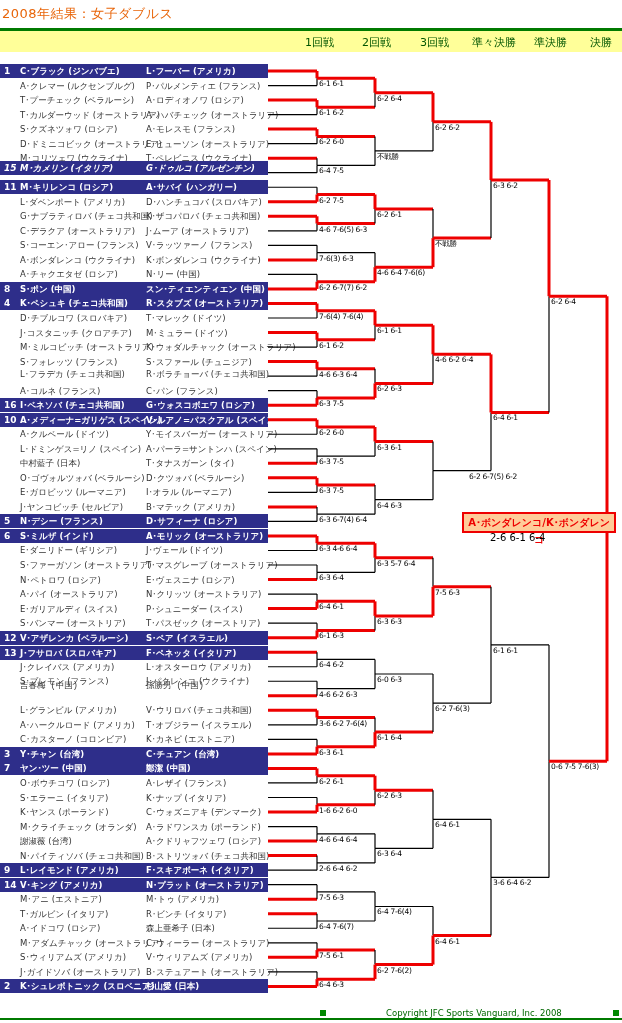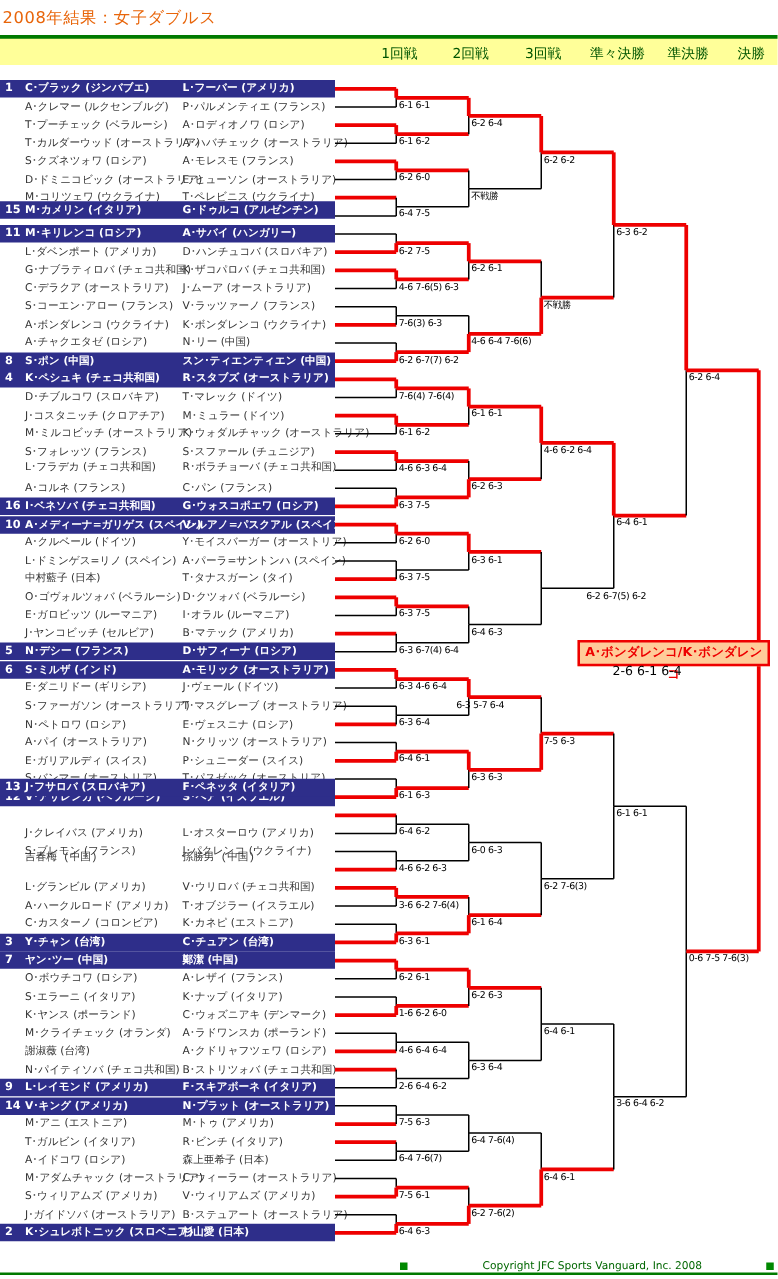--- a/index.html
+++ b/index.html
@@ -62,21 +62,21 @@
     <div class="row" style="top: 136.65px;">
       <span class="sd"></span>
       <span class="p1">D･ドミニコビック (オーストラリア)</span>
       <span class="p2">E･ヒューソン (オーストラリア)</span>
     </div>
     <div class="row" style="top: 151.18px;">
       <span class="sd"></span>
       <span class="p1">M･コリツェワ (ウクライナ)</span>
       <span class="p2">T･ペレビニス (ウクライナ)</span>
     </div>
-    <div class="row seed" style="top: 161px;">
+    <div class="row seed" style="top: 161px; font-style: italic;">
       <span class="sd">15</span>
       <span class="p1">M･カメリン (イタリア)</span>
       <span class="p2">G･ドゥルコ (アルゼンチン)</span>
     </div>
     <div class="row seed" style="top: 180.24px;">
       <span class="sd">11</span>
       <span class="p1">M･キリレンコ (ロシア)</span>
       <span class="p2">A･サバイ (ハンガリー)</span>
     </div>
     <div class="row" style="top: 194.77px;">
@@ -227,21 +227,21 @@
     <div class="row" style="top: 616.14px;">
       <span class="sd"></span>
       <span class="p1">S･バンマー (オーストリア)</span>
       <span class="p2">T･パスゼック (オーストリア)</span>
     </div>
     <div class="row seed" style="top: 630.67px;">
       <span class="sd">12</span>
       <span class="p1">V･アザレンカ (ベラルーシ)</span>
       <span class="p2">S･ペア (イスラエル)</span>
     </div>
-    <div class="row seed" style="top: 623px;">
+    <div class="row seed" style="top: 646px;">
       <span class="sd">13</span>
       <span class="p1">J･フサロバ (スロバキア)</span>
       <span class="p2">F･ペネッタ (イタリア)</span>
     </div>
     <div class="row" style="top: 659.73px;">
       <span class="sd"></span>
       <span class="p1">J･クレイバス (アメリカ)</span>
       <span class="p2">L･オスターロウ (アメリカ)</span>
     </div>
     <div class="row" style="top: 674.26px;">
@@ -704,21 +704,21 @@
     <div class="sc" style="left: 319px; top: 951.065px;">7-5 6-1</div>
     <div class="sc" style="left: 319px; top: 980.125px;">6-4 6-3</div>
     <div class="sc" style="left: 377px; top: 93.795px;">6-2 6-4</div>
     <div class="sc" style="left: 377px; top: 151.915px;">不戦勝</div>
     <div class="sc" style="left: 377px; top: 210.035px;">6-2 6-1</div>
     <div class="sc" style="left: 377px; top: 268.155px;">4-6 6-4 7-6(6)</div>
     <div class="sc" style="left: 377px; top: 326.275px;">6-1 6-1</div>
     <div class="sc" style="left: 377px; top: 384.395px;">6-2 6-3</div>
     <div class="sc" style="left: 377px; top: 442.515px;">6-3 6-1</div>
     <div class="sc" style="left: 377px; top: 500.635px;">6-4 6-3</div>
-    <div class="sc" style="left: 365px; top: 558.755px;">6-3 5-7 6-4</div>
+    <div class="sc" style="left: 377px; top: 558.755px;">6-3 5-7 6-4</div>
     <div class="sc" style="left: 377px; top: 616.875px;">6-3 6-3</div>
     <div class="sc" style="left: 377px; top: 674.995px;">6-0 6-3</div>
     <div class="sc" style="left: 377px; top: 733.115px;">6-1 6-4</div>
     <div class="sc" style="left: 377px; top: 791.235px;">6-2 6-3</div>
     <div class="sc" style="left: 377px; top: 849.355px;">6-3 6-4</div>
     <div class="sc" style="left: 377px; top: 907.475px;">6-4 7-6(4)</div>
     <div class="sc" style="left: 377px; top: 965.595px;">6-2 7-6(2)</div>
     <div class="sc" style="left: 435px; top: 122.855px;">6-2 6-2</div>
     <div class="sc" style="left: 435px; top: 239.095px;">不戦勝</div>
     <div class="sc" style="left: 435px; top: 355.335px;">4-6 6-2 6-4</div>

